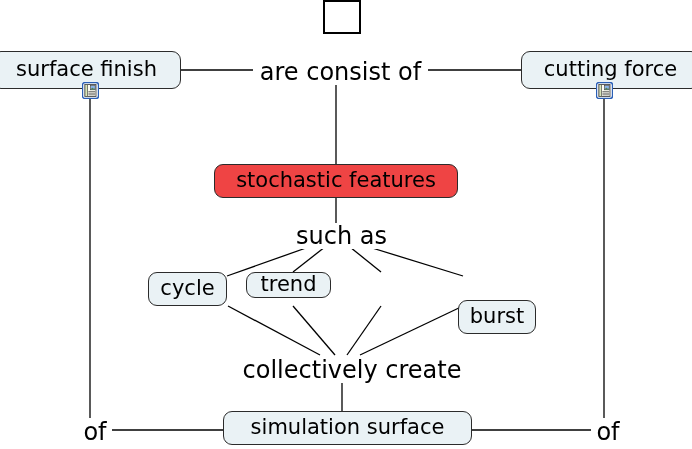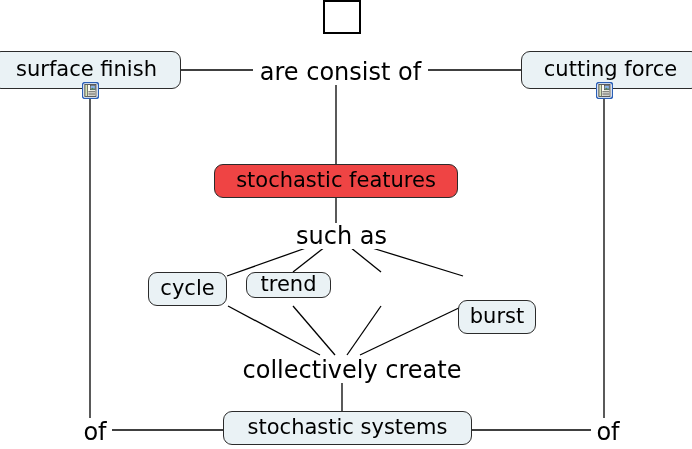--- a/index.html
+++ b/index.html
@@ -110,21 +110,21 @@
     <div class="node" style="left: 148px; top: 272px; width: 79px; height: 34px; background: rgb(234, 242, 245); border-color: rgb(43, 43, 43);">
       <span class="node-label">cycle</span>
     </div>
     <div class="node" style="left: 246px; top: 272px; width: 85px; height: 26px; background: rgb(234, 242, 245); border-color: rgb(43, 43, 43);">
       <span class="node-label">trend</span>
     </div>
     <div class="node" style="left: 458px; top: 272px; width: 78px; height: 34px; background: rgb(234, 242, 245); border-color: rgb(43, 43, 43); margin-top: 28px;">
       <span class="node-label">burst</span>
     </div>
     <div class="node" style="left: 223px; top: 411px; width: 249px; height: 34px; background: rgb(234, 242, 245); border-color: rgb(43, 43, 43);">
-      <span class="node-label">stochastic systems</span>
+      <span class="node-label">simulation surface</span>
     </div>
     <div class="link-label" style="left: 253px; top: 59px; width: 167px; text-align: center;">are consist of</div>
     <div class="link-label" style="left: 291px; top: 223px; width: 93px; text-align: center;">such as</div>
     <div class="link-label" style="left: 238px; top: 357px; width: 220px; text-align: center;">collectively create</div>
     <div class="link-label" style="left: 78px; top: 419px; width: 26px; text-align: center;">of</div>
     <div class="link-label" style="left: 591px; top: 419px; width: 26px; text-align: center;">of</div>
     <div class="note-icon" style="left: 82px; top: 82px;">
       <svg width="17" height="17" viewBox="0 0 17 17">
         <rect x="0.5" y="0.5" width="16" height="16" rx="2.5" ry="2.5" fill="#ffffff" stroke="#2b5fb5" stroke-width="1.4"></rect>
         <rect x="3" y="2.5" width="11" height="12" fill="#fdfdf2" stroke="#4a4a4a" stroke-width="0.9"></rect>

